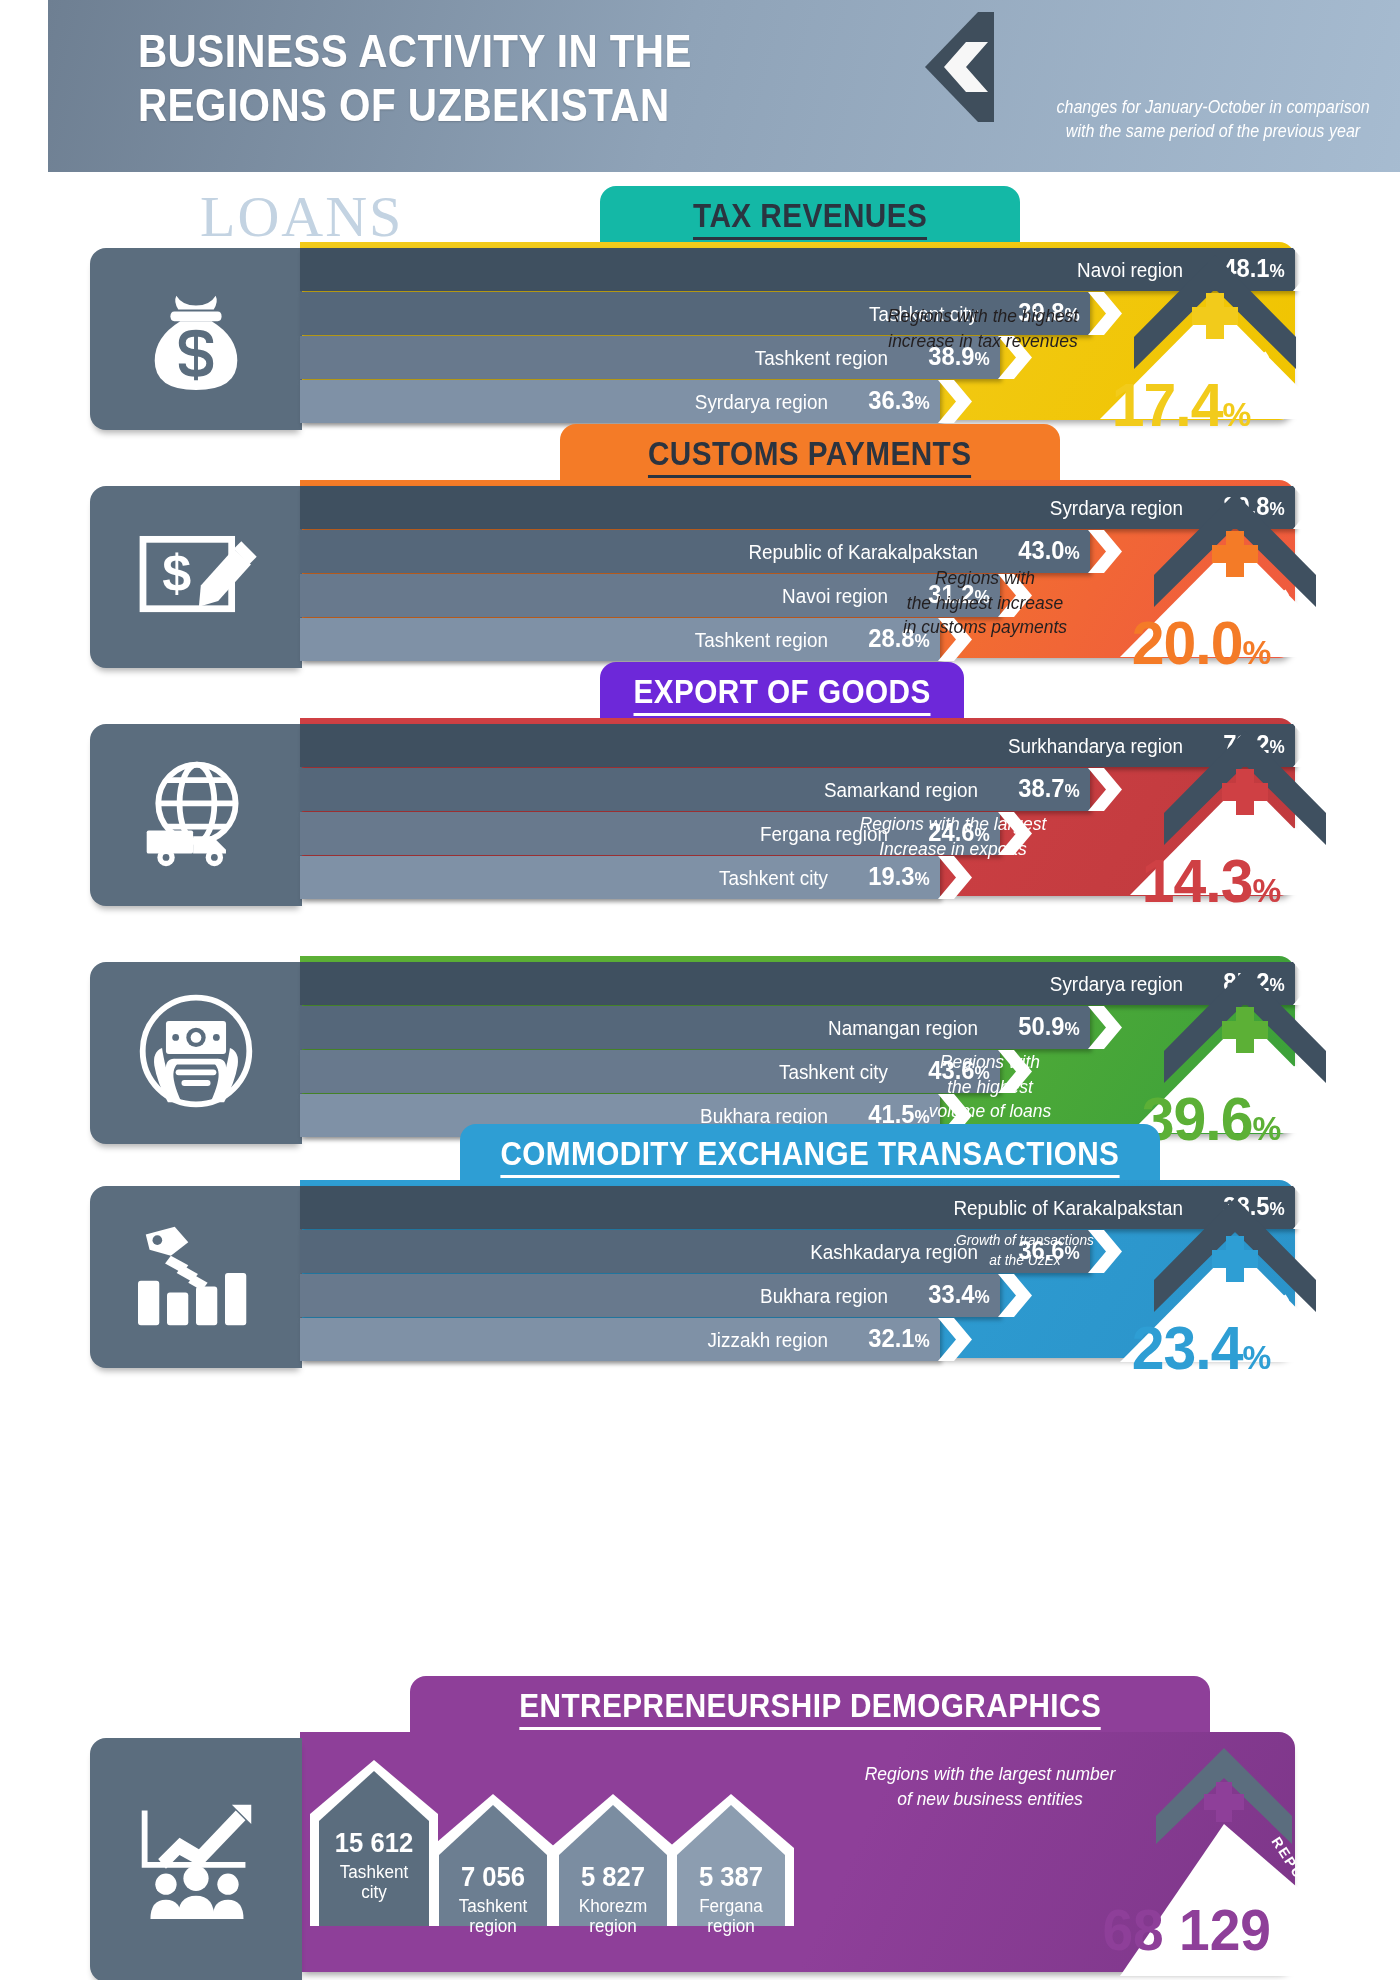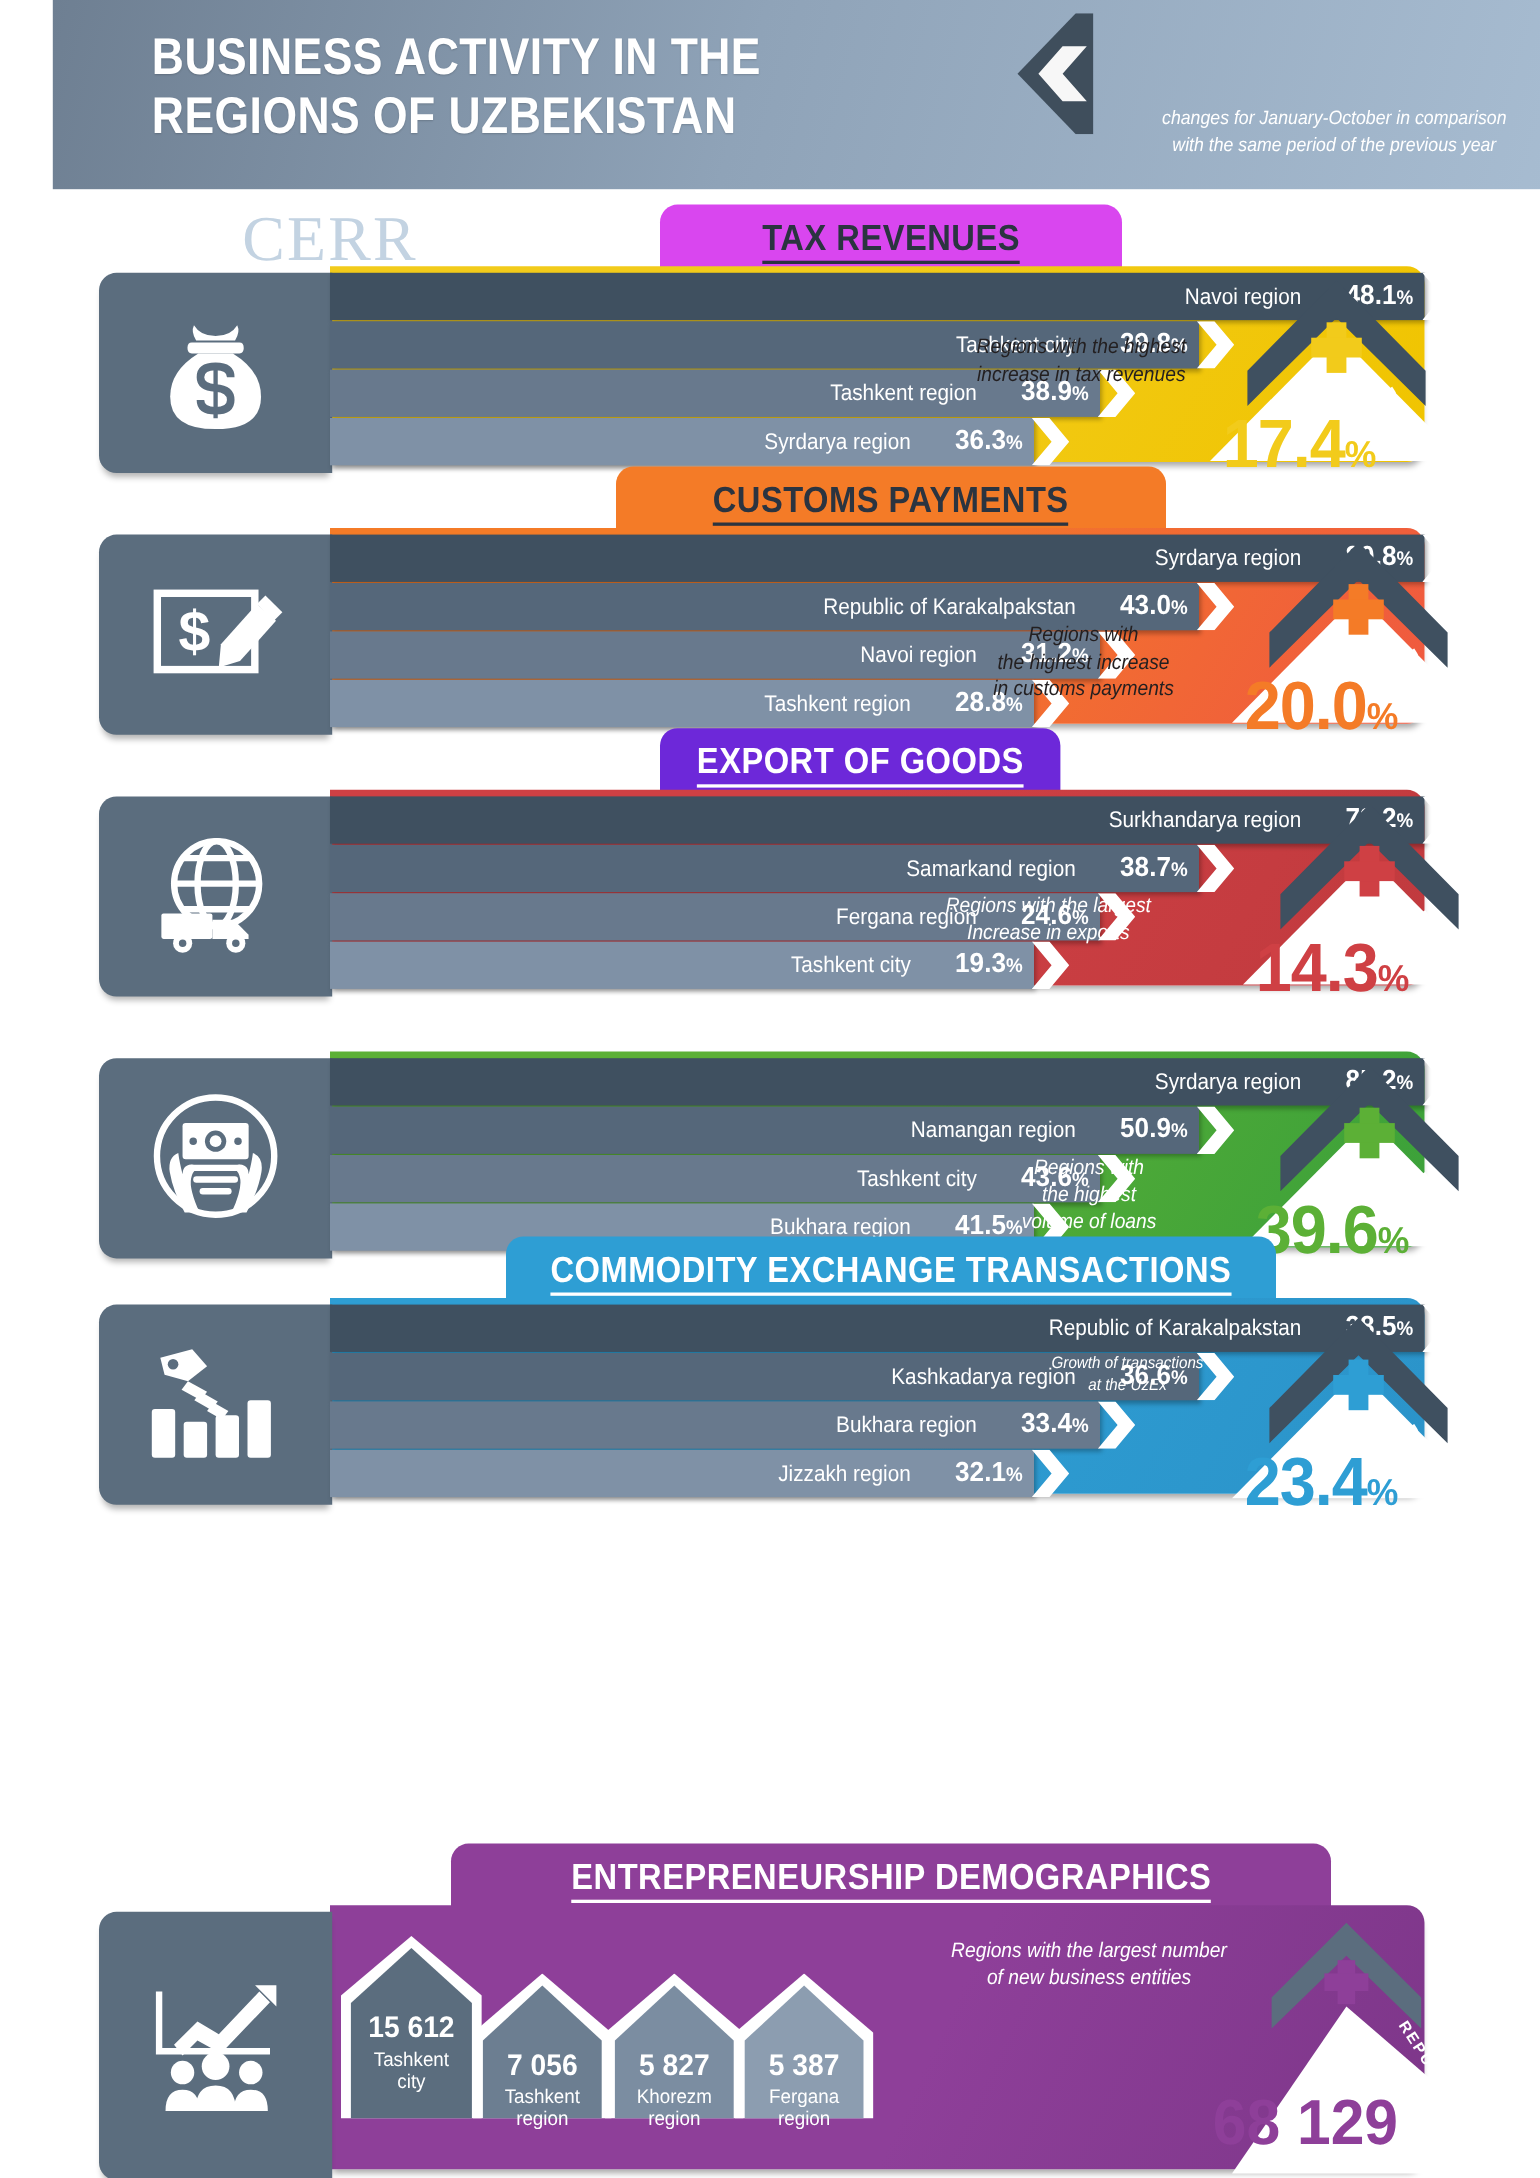--- a/index.html
+++ b/index.html
@@ -158,30 +158,30 @@
     <polygon points="58,0 74,0 74,110 58,110 5,55" fill="#3f4e5c"></polygon>
     <polygon points="46,30 68,30 46,55 68,80 46,80 24,55" fill="#f7f7f7"></polygon>
   </svg>
   <div class="date-sub">
     <div>changes for January-October in comparison</div>
     <div>with the same period of the previous year</div>
   </div>
 </div>
 
 <div class="cerr-logo">
-  <div class="cerr-mark">CERR</div>
+  <div class="cerr-mark">LOANS</div>
   <div class="cerr-sub">
     <div>CENTER FOR ECONOMIC</div>
     <div>RESEARCH AND REFORMS</div>
   </div>
 </div>
 
 <div id="sections-mount">
     <div class="section" style="top: 186px; height: 250px;">
-      <div class="sec-title-tab" style="left: 600px; width: 420px; background: #d946ef;">
+      <div class="sec-title-tab" style="left: 600px; width: 420px; background: #14b8a6;">
         <div class="ttl" style="color: rgb(43, 52, 64);">TAX REVENUES</div>
       </div>
       <div class="sec-body" style="background: linear-gradient(120deg, rgb(242, 203, 27) 0%, rgb(242, 203, 27) 45%, rgb(240, 196, 0) 100%);"></div>
       <div class="icon-box">
         <span><svg viewBox="0 0 120 120" width="118" height="118">
             <g fill="#fff">
     <path d="M40 18 q6 10 20 10 q14 0 20-10 q3 6 -2 14 h-36 q-5-8 -2-14z"></path>
     <path d="M38 34 h44 q4 0 4 5 t-4 5 h-44 q-4 0-4-5 t4-5z"></path>
     <path d="M44 44 q-26 16 -26 40 q0 30 42 30 q42 0 42-30 q0-24 -26-40z"></path>
     <path d="M58 58 h4 v46 h-4z" fill="#5b6d7e"></path>

